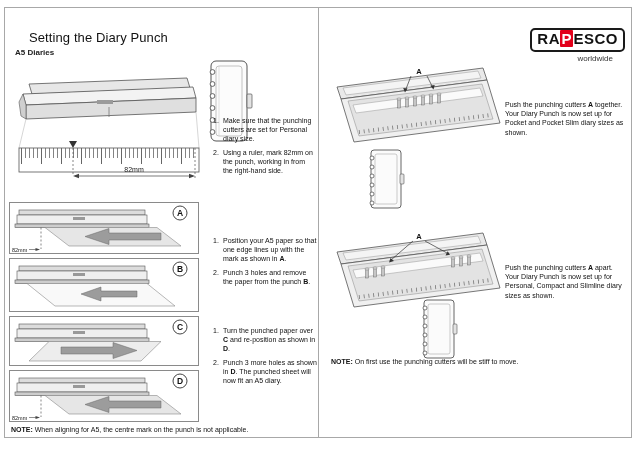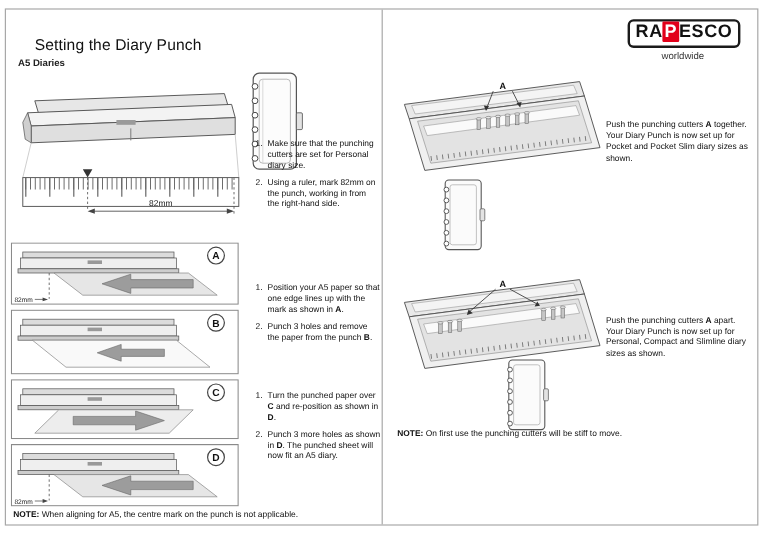--- a/index.html
+++ b/index.html
@@ -14,21 +14,21 @@
   .step-num { flex:0 0 10px; }
   .step-text { flex:1; }
   .note { font-size:7px; color:#111; }
   .body-text { font-size:7px; line-height:1.32; color:#111; }
   .divider-v { position:absolute; top:0; bottom:0; left:313px; width:1px; background:#a8a8a8; }
   svg text { font-family:"Liberation Sans", sans-serif; }
   b { font-weight:bold; }
   .logo-wrap { text-align:right; }
   .logo-box { display:inline-block; border:2px solid #1a1a1a; border-radius:5px; padding:1px 5px 2px 5px; font-weight:bold; font-size:15px; letter-spacing:.5px; color:#111; line-height:1.1; }
   .logo-red { color:#fff; padding:0 1.5px; border-radius:1px; }
-  .tagline { font-size:8px; color:#333; margin-top:2px; margin-right:2px; }
+  .tagline { font-size:8px; color:#333; margin-top:2px; margin-right:12px; }
 </style>
 </head>
 <body>
 
 <div class="page">
   <div class="divider-v"></div>
 
   <div class="abs h1" style="left:24px; top:22px;">Setting the Diary Punch</div>
   <div class="abs sub" style="left:10px; top:40px;font-weight:bold;">A5 Diaries</div>
 
@@ -150,21 +150,21 @@
       <span class="step-text"><span>Turn the punched paper over </span><b>C</b><span> and re-position as shown in </span><b>D</b><span>.</span></span>
     </div>
     <div class="step">
       <span class="step-num">2.</span>
       <span class="step-text"><span>Punch 3 more holes as shown in </span><b>D</b><span>. The punched sheet will now fit an A5 diary.</span></span>
     </div>
   </div>
 
   <div class="abs note" style="left:6px; top:418px; width:302px;"><b>NOTE:</b><span> When aligning for A5, the centre mark on the punch is not applicable.</span></div>
 
-  <div class="abs logo-wrap" style="left:510px; top:8px; width:110px;text-align:center;">
+  <div class="abs logo-wrap" style="left:510px; top:20px; width:110px;">
     <span class="logo-box"><span>RA</span><span class="logo-red" style="background:#e2001a">P</span><span>ESCO</span></span>
     <div class="tagline">worldwide</div>
   </div>
 
 
   <svg class="abs" style="left:328px; top:55px;" width="175" height="92" viewBox="0 0 175 92">
     <polygon points="4,24 150,5 154,17 8,36" fill="#e9e9e9" stroke="#555" stroke-width="0.8"></polygon>
     <polygon points="10,25 145,8 148,15 13,32" fill="#f4f4f4" stroke="#999" stroke-width="0.5"></polygon>
     <polygon points="8,36 154,17 167,60 21,79" fill="#f0f0f0" stroke="#555" stroke-width="0.8"></polygon>
     <polygon points="15,38 149,21 160,56 26,73" fill="#e3e3e3" stroke="#888" stroke-width="0.5"></polygon>

